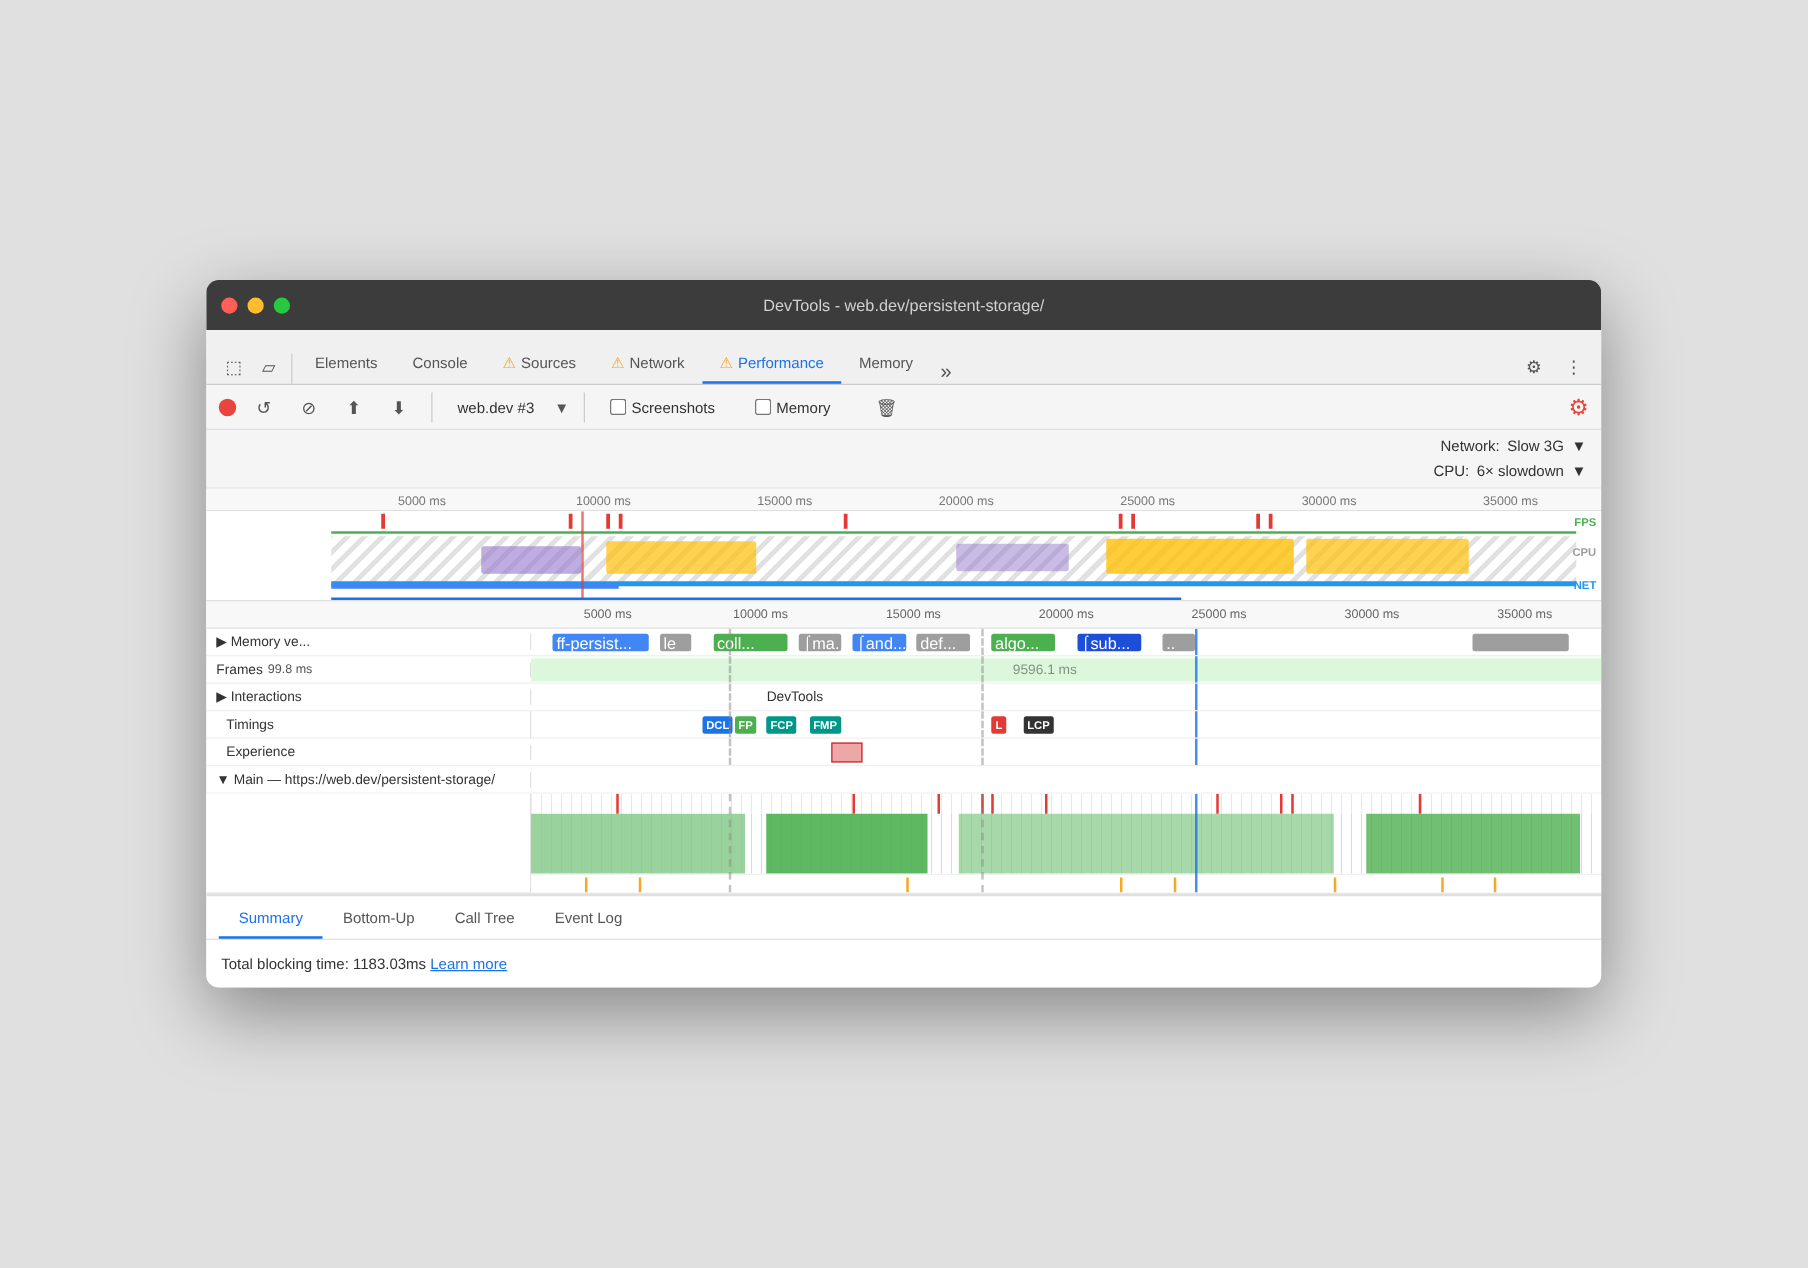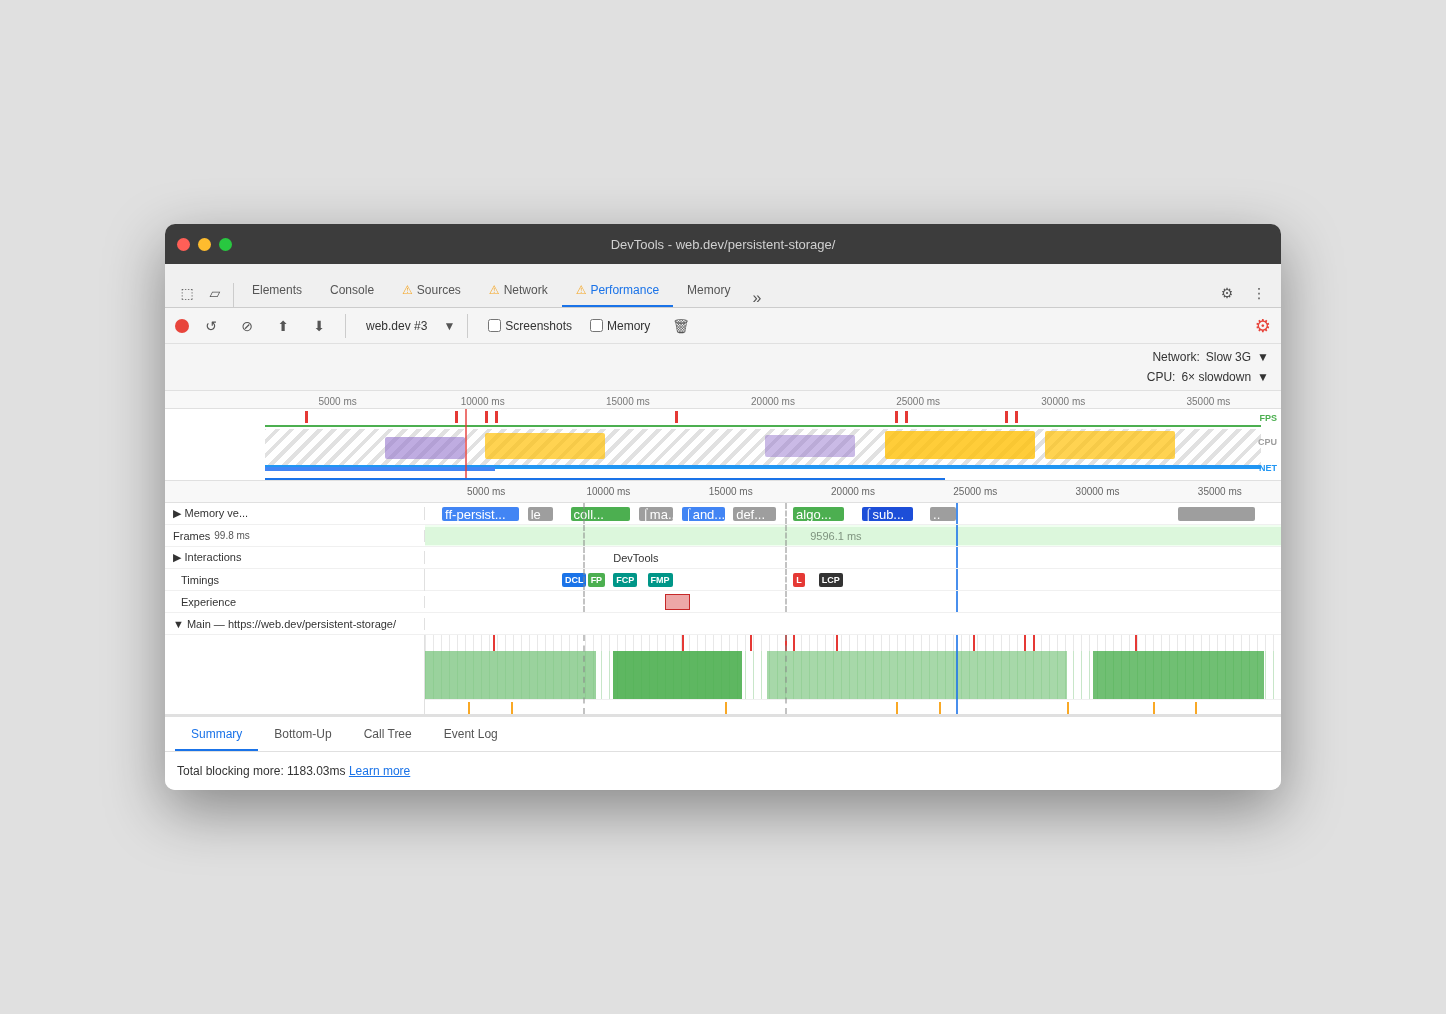--- a/index.html
+++ b/index.html
@@ -117,21 +117,21 @@
     .rec-stop { color: #555; font-size: 14px; cursor: pointer; }
     .rec-label {
       font-size: 12px;
       color: #333;
       margin: 0 8px;
     }
     .rec-dropdown { color: #555; font-size: 12px; cursor: pointer; }
     .rec-checkbox-group {
       display: flex;
       align-items: center;
-      gap: 18px;
+      gap: 32px;
       margin-left: 8px;
     }
     .rec-checkbox {
       display: flex;
       align-items: center;
       gap: 4px;
       font-size: 12px;
       color: #333;
     }
     .rec-trash { color: #555; font-size: 14px; cursor: pointer; margin-left: 4px; }
@@ -807,17 +807,17 @@
   </div>
 
   <div class="bottom-tabs">
     <div class="bottom-tab active">Summary</div>
     <div class="bottom-tab">Bottom-Up</div>
     <div class="bottom-tab">Call Tree</div>
     <div class="bottom-tab">Event Log</div>
   </div>
 
   <div class="bottom-content">
-    <span>Total blocking more: 1183.03ms</span>
+    <span>Total blocking time: 1183.03ms</span>
     <span> </span>
     <span class="learn-more">Learn more</span>
   </div>
 </div>
 
 </body></html>

